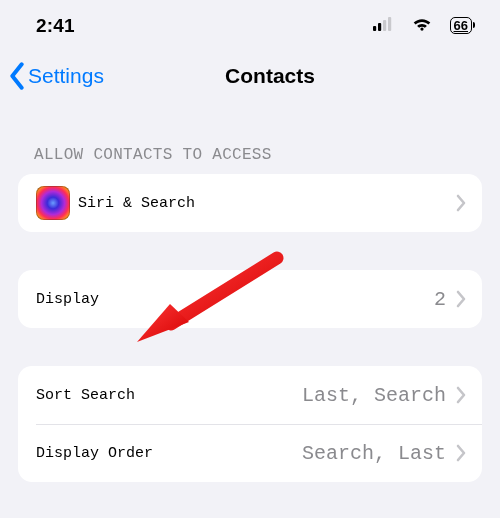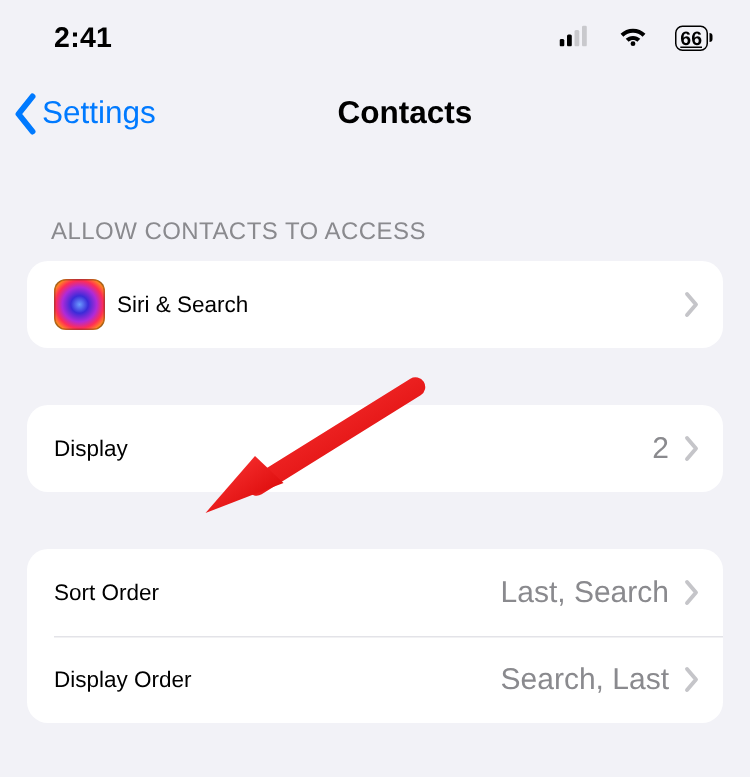--- a/index.html
+++ b/index.html
@@ -65,21 +65,21 @@
       position: absolute;
       left: 50%;
       transform: translateX(-50%);
       font-size: 21px;
       font-weight: 700;
       color: #000000;
       margin-left: 20px;
     }
 
     
-    .content { padding: 18px 18px 0 18px; }
+    .content { padding: 18px 18px 0 18px; font-family: Liberation Mono, monospace; }
 
     .section-header {
       font-size: 16px;
       color: #8a8a8e;
       letter-spacing: 0.3px;
       padding: 28px 16px 10px 16px;
       text-transform: uppercase;
     }
 
     .group {
@@ -189,21 +189,21 @@
       <span class="chevron">
         <svg width="10" height="18" viewBox="0 0 10 18">
             <polyline points="2,2 8,9 2,16" fill="none" stroke="#c5c5c9" stroke-width="2.6" stroke-linecap="round" stroke-linejoin="round"></polyline>
           </svg>
       </span>
     </div>
   </div>
 
   <div class="group">
     <div class="row">
-      <span class="label">Sort Order</span>
+      <span class="label">Sort Search</span>
       <span class="value">Last, Search</span>
       <span class="chevron">
         <svg width="10" height="18" viewBox="0 0 10 18">
             <polyline points="2,2 8,9 2,16" fill="none" stroke="#c5c5c9" stroke-width="2.6" stroke-linecap="round" stroke-linejoin="round"></polyline>
           </svg>
       </span>
     </div>
     <div class="row">
       <span class="label">Display Order</span>
       <span class="value">Search, Last</span>

